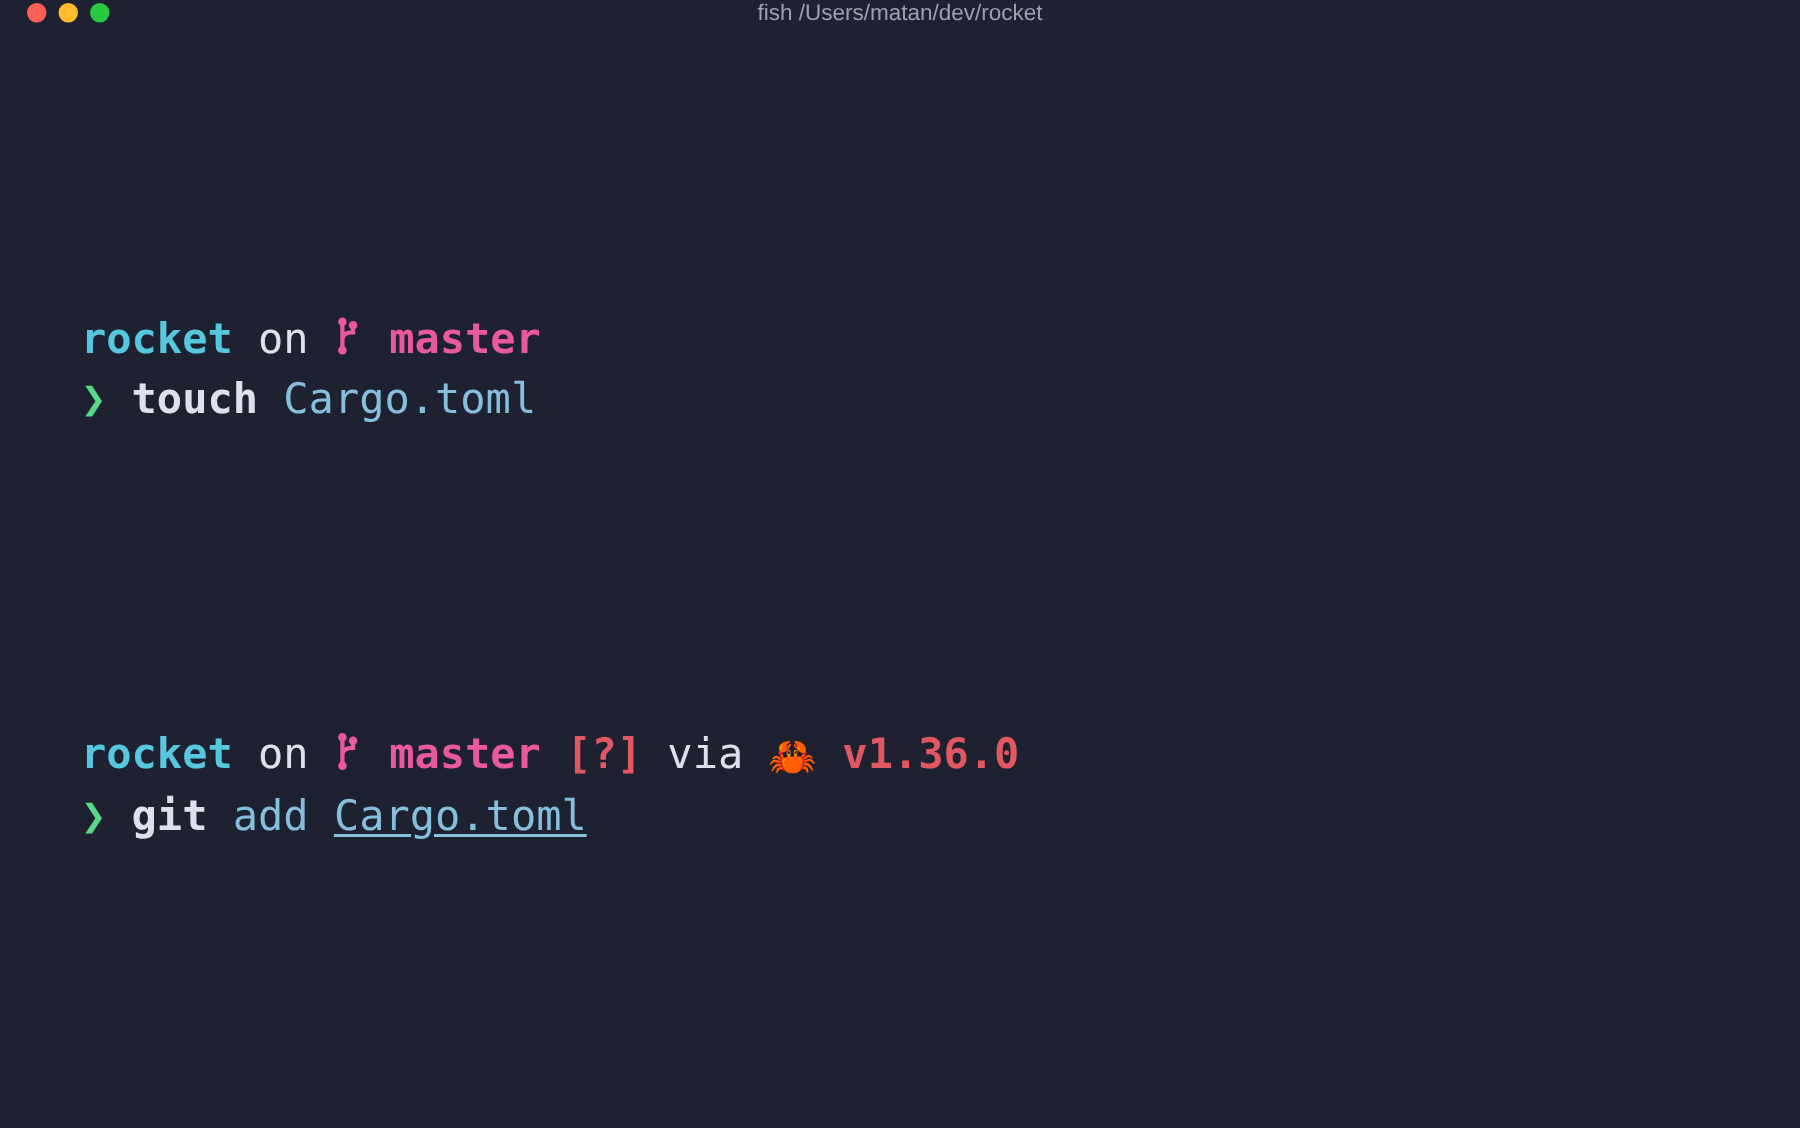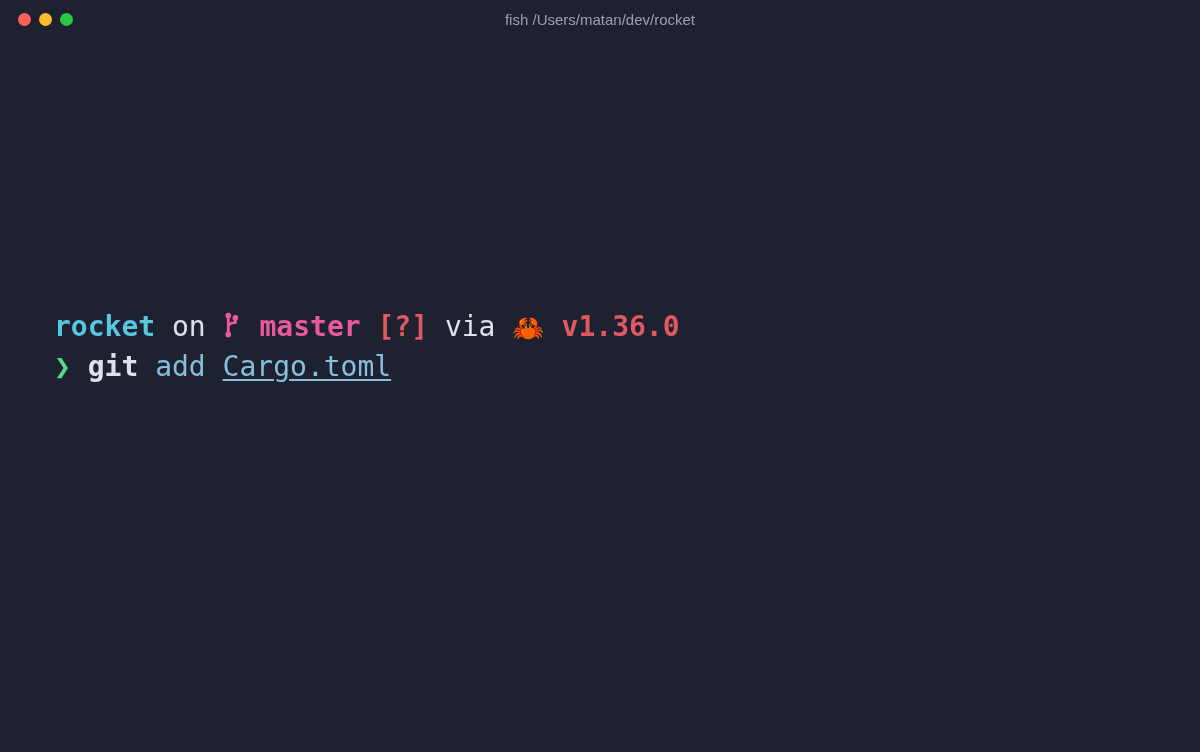--- a/index.html
+++ b/index.html
@@ -91,20 +91,27 @@
     <div class="traffic-lights">
       <div class="light red"></div>
       <div class="light yellow"></div>
       <div class="light green"></div>
     </div>
     <div class="title">fish /Users/matan/dev/rocket</div>
   </div>
 
   <div class="terminal">
     
+    <div class="block"><span class="bold cyan">rocket</span><span class="white"> on </span><span class="bold magenta"><svg class="git-branch-icon" width="20" height="26" viewBox="0 0 16 22">
+            <path fill="none" stroke="#e85a9c" stroke-width="2.4" d="M4 4 L4 18 M4 13 Q4 9 10 9 L10 6"></path>
+            <circle cx="4" cy="3" r="2.4" fill="#e85a9c"></circle>
+            <circle cx="4" cy="19" r="2.4" fill="#e85a9c"></circle>
+            <circle cx="10" cy="5" r="2.4" fill="#e85a9c"></circle>
+          </svg> </span><span class="bold magenta">master</span>
+<span class="bold green">❯</span> <span class="bold white">touch</span><span class="arg"> Cargo.toml</span></div>
 
     
     <div class="block"><span class="bold cyan">rocket</span><span class="white"> on </span><span class="bold magenta"><svg class="git-branch-icon" width="20" height="26" viewBox="0 0 16 22">
             <path fill="none" stroke="#e85a9c" stroke-width="2.4" d="M4 4 L4 18 M4 13 Q4 9 10 9 L10 6"></path>
             <circle cx="4" cy="3" r="2.4" fill="#e85a9c"></circle>
             <circle cx="4" cy="19" r="2.4" fill="#e85a9c"></circle>
             <circle cx="10" cy="5" r="2.4" fill="#e85a9c"></circle>
           </svg> </span><span class="bold magenta">master</span><span class="bold red"> [?]</span><span class="white"> via </span><span class="crab">🦀</span><span class="bold red"> v1.36.0</span>
 <span class="bold green">❯</span> <span class="bold white">git</span><span class="arg"> add </span><span class="arg underline">Cargo.toml</span></div>
 

